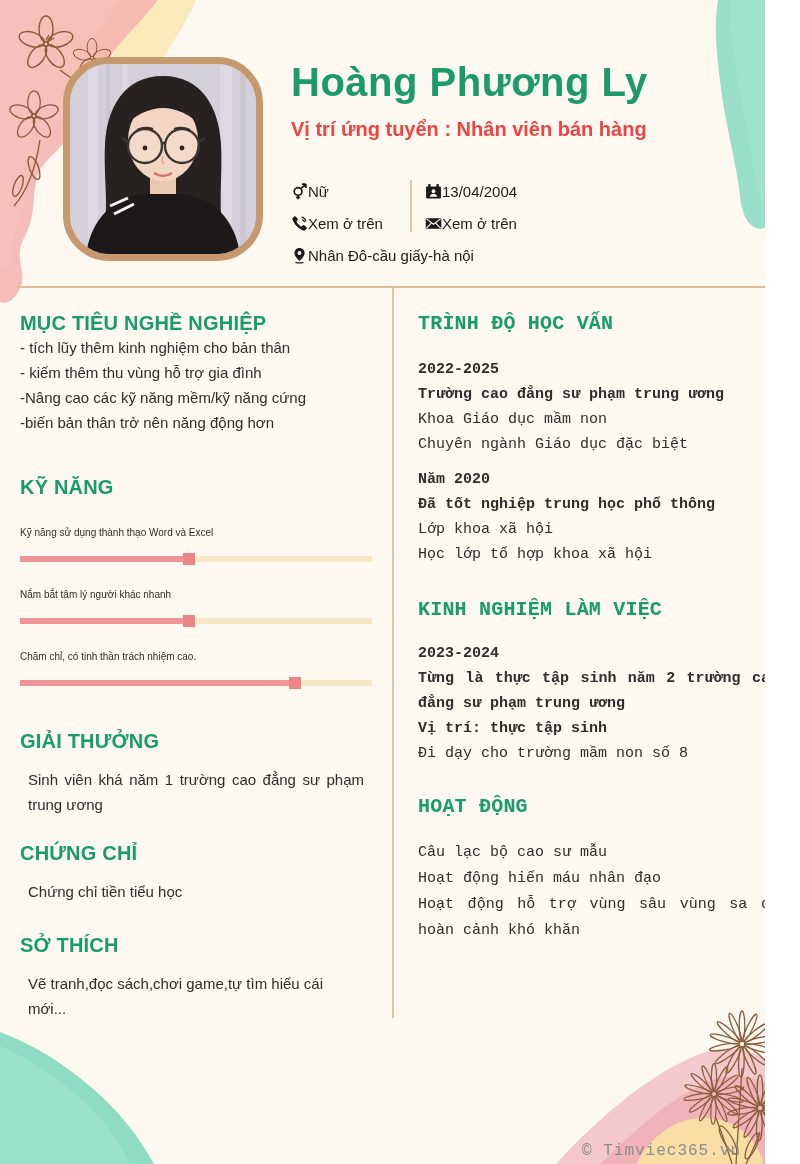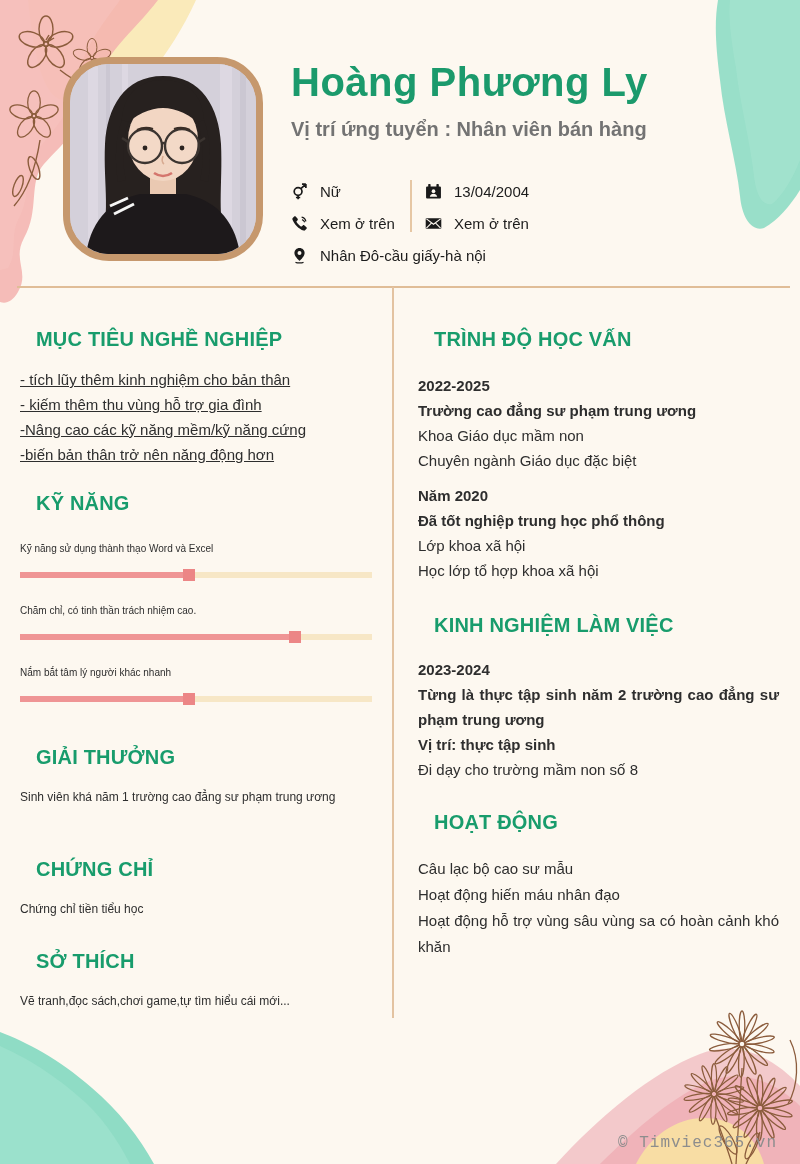--- a/index.html
+++ b/index.html
@@ -1,81 +1,81 @@
 <!DOCTYPE html>
 <html><head>
 <meta charset="utf-8">
 <style>
   html,body{margin:0;padding:0;}
   .page{
     position:relative;width:765px;height:1164px;overflow:hidden;
-    background:#fdf8f0;font-family:"Liberation Sans",sans-serif;color:#2e2e2e;padding-left:36px;
+    background:#fdf8f0;font-family:"Liberation Sans",sans-serif;color:#2e2e2e;
   }
   .deco{position:absolute;inset:0;pointer-events:none;}
   
   .photo-frame{
     position:absolute;left:63px;top:57px;width:186px;height:190px;
     border:7px solid #c6986d;border-radius:46px;overflow:hidden;background:#d6d2db;
   }
   .photo-frame svg{display:block;}
   
   .name{
     position:absolute;left:291px;top:60px;width:480px;
     font-size:40px;font-weight:bold;color:#1b9a6c;letter-spacing:.5px;
   }
   .position{
     position:absolute;left:291px;top:118px;width:490px;
-    font-size:20px;font-weight:bold;color:#737373;
+    font-size:20px;font-weight:bold;color:#ef4444;
   }
   .info{position:absolute;left:291px;top:180px;width:490px;font-size:15px;color:#1c1c1c;}
-  .info-item{position:absolute;display:flex;align-items:center;gap:12px;height:22px;}
+  .info-item{position:absolute;display:flex;align-items:center;gap:0;height:22px;}
   .info-item svg{flex:0 0 auto;}
   .i-gender{left:0;top:0;}
   .i-phone{left:0;top:32px;}
   .i-bday{left:134px;top:0;}
   .i-mail{left:134px;top:32px;}
   .i-addr{left:0;top:64px;}
   .info-vline{position:absolute;left:119px;top:0;width:2px;height:52px;background:#e6c7a4;}
   
   .hline{position:absolute;left:17px;top:286px;width:773px;height:2px;background:#e0bd97;}
   .vline{position:absolute;left:392px;top:287px;width:2px;height:731px;background:#e3c3a1;}
   
   .sec{position:absolute;}
-  .sec h2{margin:16px;font-size:20px;font-weight:bold;color:#189c6c;letter-spacing:.2px;}
+  .sec h2{margin:0;font-size:20px;font-weight:bold;color:#189c6c;letter-spacing:.2px;}
   .l-col{left:20px;width:352px;}
-  .r-col{left:418px;width:361px;}
+  .r-col{left:418px;width:361px;font-family:Liberation Mono, monospace;}
   .sec-objective{top:312px;}
-  .sec-objective .items{margin-top:16px;text-decoration:underline;}
+  .sec-objective .items{}
   .sec-objective .item{line-height:25px;font-size:15px;}
   .sec-skills{top:476px;}
   .sec-skills .items{margin-top:24px;}
   .skill{margin-bottom:23px;}
   .skill-label{font-size:10px;line-height:20px;}
   .skill-track{position:relative;margin-top:13px;height:6px;background:#f7e7c6;}
   .skill-fill{position:relative;height:6px;background:#ef9595;}
   .skill-fill::after{
     content:"";position:absolute;right:-6px;top:-3px;width:12px;height:12px;background:#ec8686;
   }
   .sec-awards{top:730px;}
   .sec-certs{top:842px;}
   .sec-hobbies{top:934px;}
-  .sec p{margin:14px 0 0;font-size:12px;line-height:25px;}
+  .sec p{margin:14px 8px 0;font-size:15px;line-height:25px;}
   .just{text-align:justify;}
   .sec-edu{top:312px;}
   .sec-exp{top:598px;}
   .sec-act{top:795px;}
   .entry{margin-top:22px;}
   .entry + .entry{margin-top:10px;}
   .line{font-size:15px;line-height:25px;}
   .b{font-weight:bold;}
   .sec-act .line{line-height:26px;}
   .sec-exp .entry{margin-top:20px;}
   
   .watermark{
-    position:absolute;right:24px;bottom:12px;
+    position:absolute;right:24px;bottom:4px;
     font-family:"Liberation Mono",monospace;font-size:16px;color:#8d8d8d;letter-spacing:1px;
   }
 </style>
 </head>
 <body>
 
 <div class="page">
 
   <svg class="deco" width="800" height="1164" viewBox="0 0 800 1164">
 
@@ -293,29 +293,29 @@
   <div class="sec l-col sec-skills">
     <h2>KỸ NĂNG</h2>
     <div class="items">
       <div class="skill">
         <div class="skill-label">Kỹ năng sử dụng thành thạo Word và Excel</div>
         <div class="skill-track">
             <div class="skill-fill" style="width: 48%;"></div>
           </div>
       </div>
       <div class="skill">
+        <div class="skill-label">Nắm bắt tâm lý người khác nhanh</div>
+        <div class="skill-track">
+            <div class="skill-fill" style="width: 48%;"></div>
+          </div>
+      </div>
+      <div class="skill">
         <div class="skill-label">Chăm chỉ, có tinh thần trách nhiệm cao.</div>
         <div class="skill-track">
             <div class="skill-fill" style="width: 78%;"></div>
-          </div>
-      </div>
-      <div class="skill">
-        <div class="skill-label">Nắm bắt tâm lý người khác nhanh</div>
-        <div class="skill-track">
-            <div class="skill-fill" style="width: 48%;"></div>
           </div>
       </div>
     </div>
   </div>
 
   <div class="sec l-col sec-awards">
     <h2>GIẢI THƯỞNG</h2>
     <p class="just">Sinh viên khá năm 1 trường cao đẳng sư phạm trung ương</p>
   </div>
 

